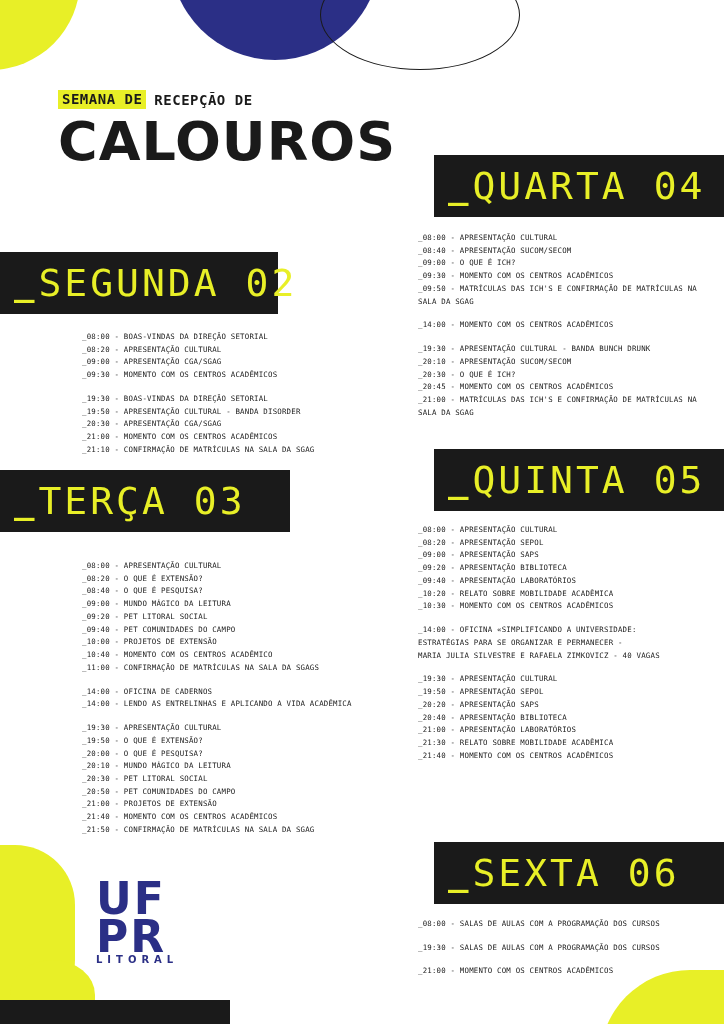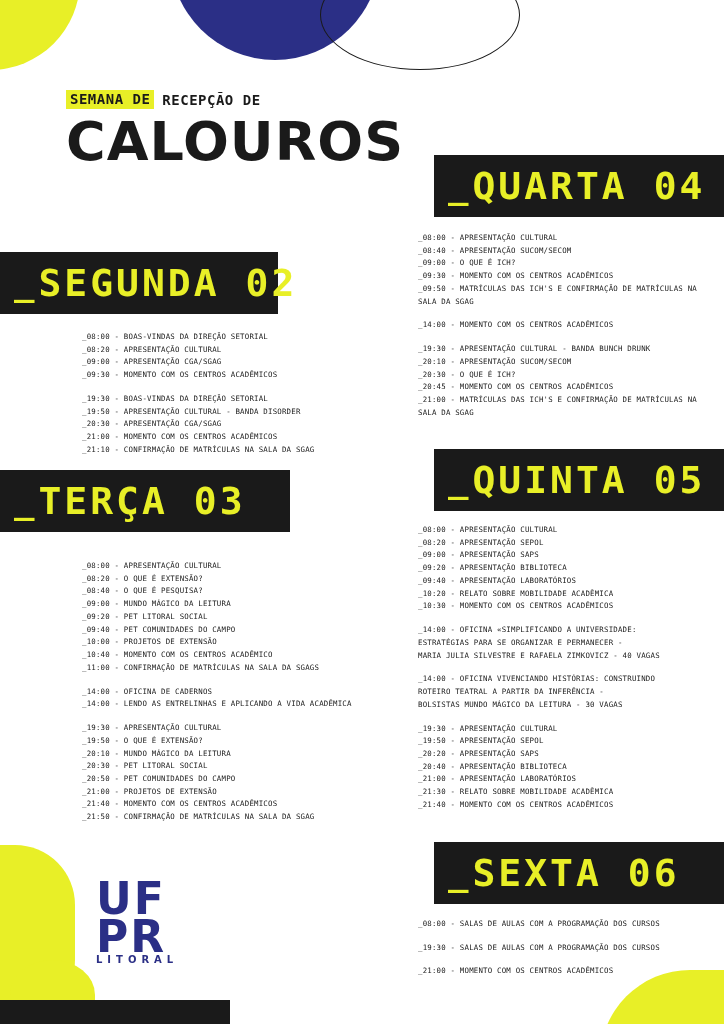--- a/index.html
+++ b/index.html
@@ -53,21 +53,21 @@
     background: #e8ef27;
     border-radius: 90px 0 0 0;
   }
   .bar-bottom-left {
     left: 0; top: 1000px;
     width: 230px; height: 24px;
     background: #1a1a1a;
   }
 
   
-  .header { position: absolute; left: 66px; top: 90px; }
+  .header { position: absolute; left: 58px; top: 90px; }
   .kicker { display: flex; align-items: center; gap: 8px; }
   .kicker .hl {
     background: #e8ef27;
     color: #1a1a1a;
     font-size: 14px;
     font-weight: bold;
     letter-spacing: .5px;
     padding: 2px 4px;
     line-height: 1.1;
   }
@@ -98,21 +98,21 @@
   .daybar .dash {
     color: #e8ef27;
     font-size: 34px;
     font-weight: bold;
     margin-right: 4px;
     line-height: 1;
   }
   .daybar .dayname {
     color: #e8ef27;
     font-size: 38px;
-    font-weight: bold;
+    font-weight: normal;
     letter-spacing: 3px;
     line-height: 1;
     white-space: nowrap;
   }
 
   .schedule {
     position: absolute;
     color: #1a1a1a;
     font-size: 7.4px;
     line-height: 1.72;
@@ -194,20 +194,21 @@
     <div class="row">_10:40 - MOMENTO COM OS CENTROS ACADÊMICO</div>
     <div class="row">_11:00 - CONFIRMAÇÃO DE MATRÍCULAS NA SALA DA SGAGS</div>
   </div>
   <div class="grp">
     <div class="row">_14:00 - OFICINA DE CADERNOS</div>
     <div class="row">_14:00 - LENDO AS ENTRELINHAS E APLICANDO A VIDA ACADÊMICA</div>
   </div>
   <div class="grp">
     <div class="row">_19:30 - APRESENTAÇÃO CULTURAL</div>
     <div class="row">_19:50 - O QUE É EXTENSÃO?</div>
+    <div class="row">_20:00 - O QUE É PESQUISA?</div>
     <div class="row">_20:10 - MUNDO MÁGICO DA LEITURA</div>
     <div class="row">_20:30 - PET LITORAL SOCIAL</div>
     <div class="row">_20:50 - PET COMUNIDADES DO CAMPO</div>
     <div class="row">_21:00 - PROJETOS DE EXTENSÃO</div>
     <div class="row">_21:40 - MOMENTO COM OS CENTROS ACADÊMICOS</div>
     <div class="row">_21:50 - CONFIRMAÇÃO DE MATRÍCULAS NA SALA DA SGAG</div>
   </div>
 </div>
 
 <div class="daybar" style="left:434px; top:155px; width:290px; height:62px;">
@@ -249,25 +250,20 @@
     <div class="row">_09:40 - APRESENTAÇÃO LABORATÓRIOS</div>
     <div class="row">_10:20 - RELATO SOBRE MOBILIDADE ACADÊMICA</div>
     <div class="row">_10:30 - MOMENTO COM OS CENTROS ACADÊMICOS</div>
   </div>
   <div class="grp">
     <div class="row">_14:00 - OFICINA «SIMPLIFICANDO A UNIVERSIDADE:</div>
     <div class="row">ESTRATÉGIAS PARA SE ORGANIZAR E PERMANECER -</div>
     <div class="row">MARIA JULIA SILVESTRE E RAFAELA ZIMKOVICZ - 40 VAGAS</div>
   </div>
   <div class="grp">
-    <div class="row">_14:00 - OFICINA VIVENCIANDO HISTÓRIAS: CONSTRUINDO</div>
-    <div class="row">ROTEIRO TEATRAL A PARTIR DA INFERÊNCIA -</div>
-    <div class="row">BOLSISTAS MUNDO MÁGICO DA LEITURA - 30 VAGAS</div>
-  </div>
-  <div class="grp">
     <div class="row">_19:30 - APRESENTAÇÃO CULTURAL</div>
     <div class="row">_19:50 - APRESENTAÇÃO SEPOL</div>
     <div class="row">_20:20 - APRESENTAÇÃO SAPS</div>
     <div class="row">_20:40 - APRESENTAÇÃO BIBLIOTECA</div>
     <div class="row">_21:00 - APRESENTAÇÃO LABORATÓRIOS</div>
     <div class="row">_21:30 - RELATO SOBRE MOBILIDADE ACADÊMICA</div>
     <div class="row">_21:40 - MOMENTO COM OS CENTROS ACADÊMICOS</div>
   </div>
 </div>
 

